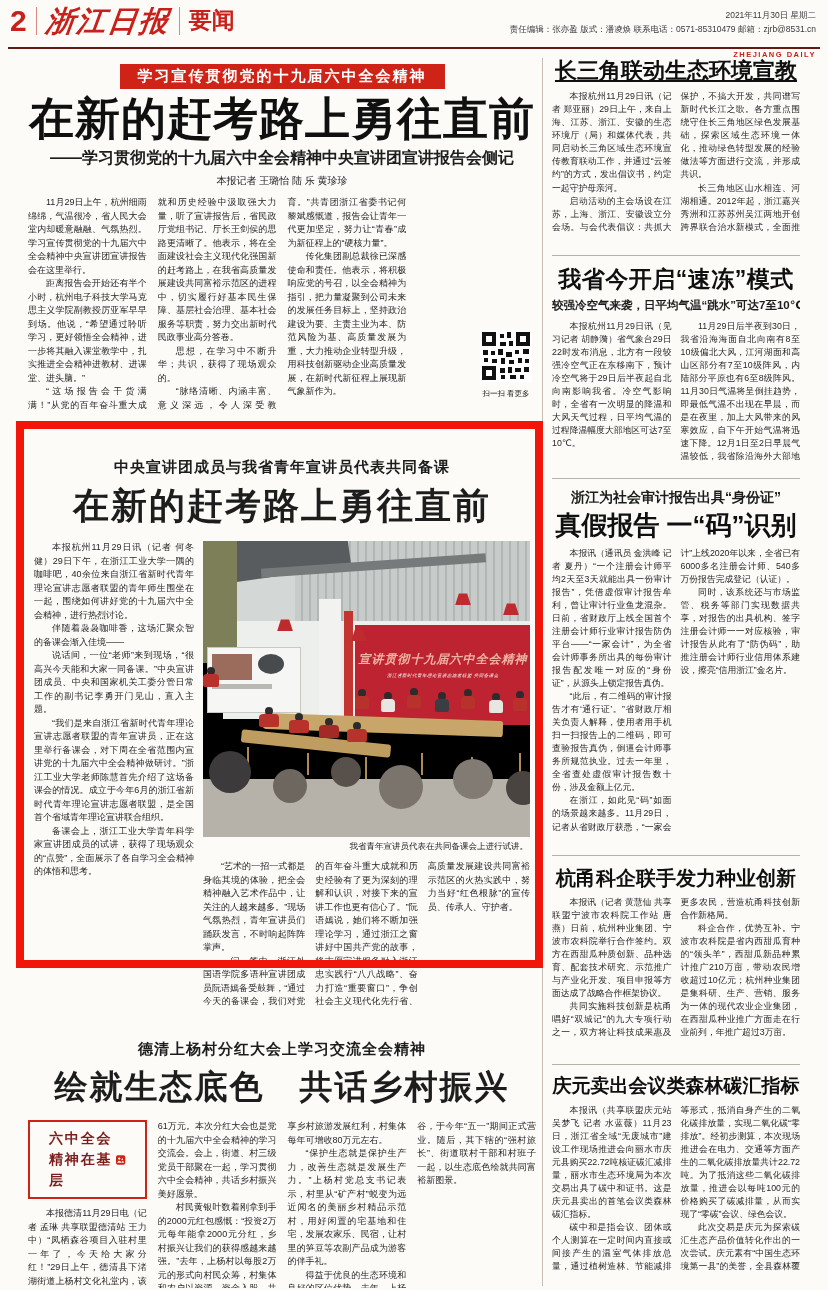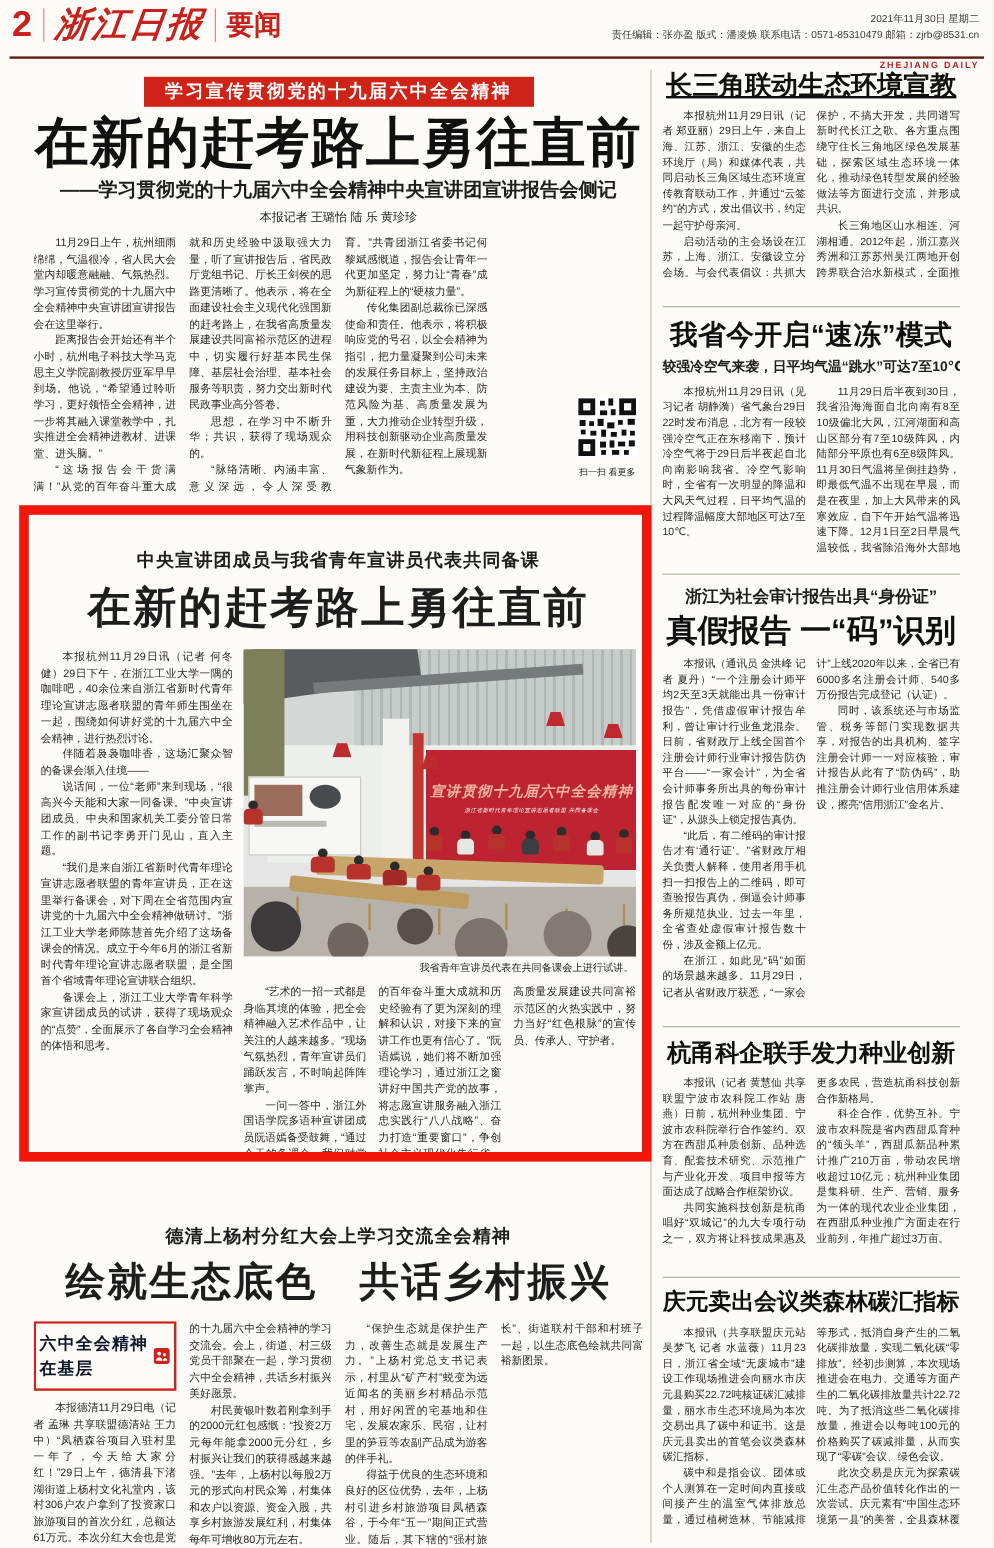--- a/index.html
+++ b/index.html
@@ -42,21 +42,21 @@
   .qr-caption { font-size:7.5px; margin-top:2px; color:#222; }
   
   .annotation-box { position:absolute; left:16px; top:421px; width:527px; height:547px;
                     border:8px solid #f2150a; z-index:40; pointer-events:none; }
   .hl-article { margin-top:22px; padding:14px 6px 0; }
   .hl-kicker { font-size:15px; font-weight:800; text-align:center; letter-spacing:1px; }
   .hl-headline { font-size:36px; font-weight:900; text-align:center; letter-spacing:2px; margin:5px 0 10px; }
   .hl-grid { display:flex; gap:9px; }
   .hl-left { flex:none; width:160px; height:452px; }
   .hl-right { flex:1; min-width:0; }
-  .photo { position:relative; height:256px; overflow:hidden; background:#e5e5e5; }
+  .photo { position:relative; height:296px; overflow:hidden; background:#000000; }
   .photo-caption { font-size:8.5px; text-align:right; margin:4px 2px 7px; color:#222; }
   .hl-bottom { column-count:3; -webkit-column-count:3; column-gap:10px; height:152px; }
   
   .photo i, .photo b, .photo u { position:absolute; display:block; }
   .ph-ceiling { left:0; right:0; top:0; height:84px; background:#d3d7d5; }
   .ph-slats { left:92px; right:0; top:0; height:88px;
               background:repeating-linear-gradient(90deg,#c7ccca 0 6px,#b1b7b5 6px 8px); }
   .ph-beam1 { left:-12px; top:-8px; width:158px; height:44px; background:#595c5e; transform:rotate(-8deg); }
   .ph-beam2 { left:58px; top:20px; width:225px; height:9px; background:#767a7b; transform:rotate(-4deg); }
   .ph-curtain { left:0; top:0; width:34px; height:122px; background:#7c7f58; }
@@ -83,21 +83,21 @@
                       border-radius:4px 4px 2px 2px; background:var(--vest,#b8322c); }
   .ph-headfg { border-radius:50%; }
   .ph-chair { width:2px; height:22px; background:#b08a52; }
   .ph-floor { left:0; right:0; bottom:0; height:58px; background:#b7b2a9; }
   
   .bottom-article { margin-top:28px; }
   .bottom-kicker { font-size:15px; font-weight:800; text-align:center; letter-spacing:1px; }
   .bottom-headline { font-size:33px; font-weight:900; text-align:center; letter-spacing:2px; margin:6px 0 10px; }
   .bottom-body { column-count:4; -webkit-column-count:4; column-gap:11px; height:198px; }
   .basis-badge { break-inside:avoid; -webkit-column-break-inside:avoid; border:2px solid #cf2317;
-                 color:#0f172a; font-weight:800; font-size:14px; letter-spacing:1px; padding:6px 3px;
+                 color:#7f1d1d; font-weight:800; font-size:14px; letter-spacing:1px; padding:6px 19px;
                  display:flex; align-items:center; justify-content:center; gap:5px; margin-bottom:8px;
                  text-indent:0; }
   
   .rr-article + .rr-article { border-top:1px solid #b9b1a4; margin-top:10px; padding-top:10px; }
   .rr-headline { font-weight:900; text-align:center; line-height:1.2; margin-bottom:6px; color:#101010; }
   .s22 { font-size:22px;text-decoration:underline; } .s23 { font-size:23px; letter-spacing:.5px; }
   .s26 { font-size:26px; } .s20 { font-size:20px;text-align:center; } .s19 { font-size:19px; }
   .rr-subhead { font-size:11.5px; font-weight:700; text-align:center; margin:-2px 0 7px; white-space:nowrap; }
   .rr-kicker { font-size:14px; font-weight:800; text-align:center; margin-bottom:3px; }
   .rr-body { column-count:2; -webkit-column-count:2; column-gap:9px; font-size:8.8px; line-height:1.48; }

